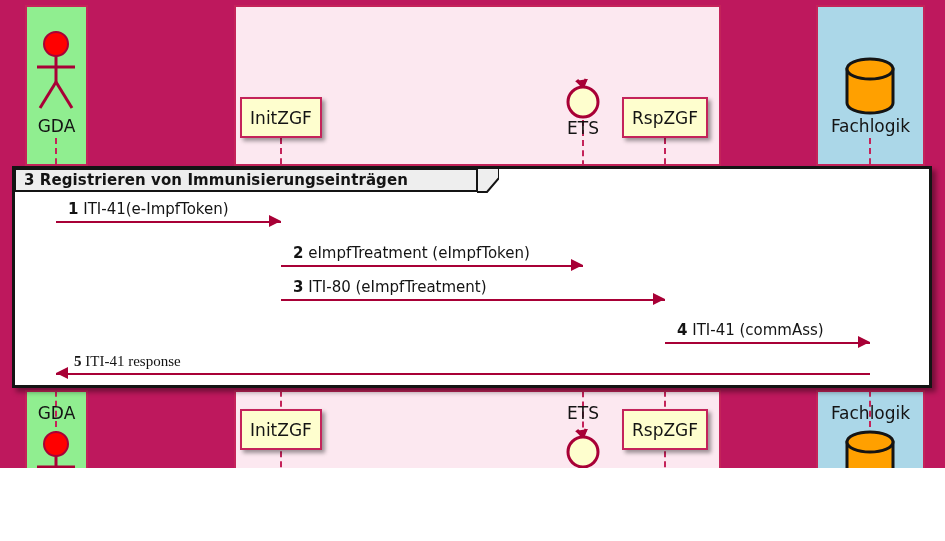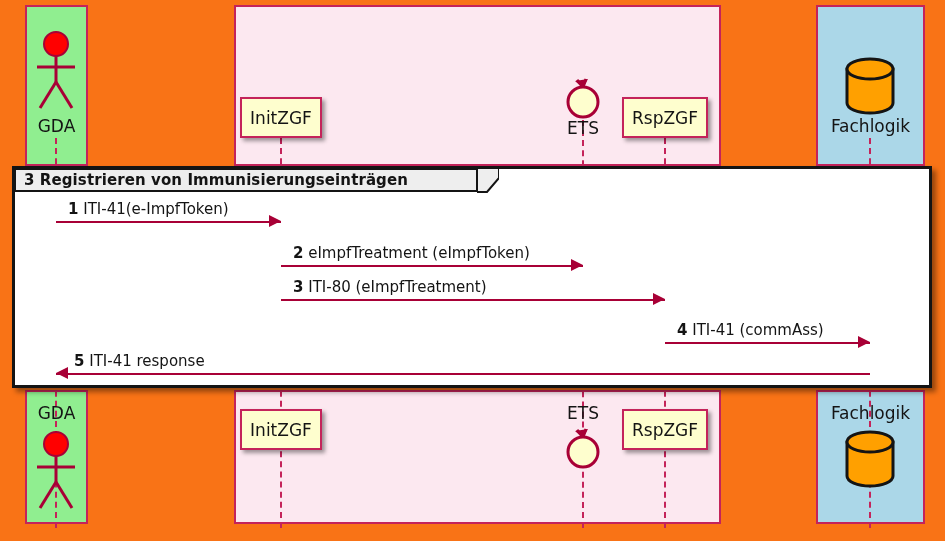--- a/index.html
+++ b/index.html
@@ -3,23 +3,23 @@
 <meta charset="utf-8">
 <style>
   html,body{margin:0;padding:0;background:#ffffff;}
   body{
     font-family:"DejaVu Sans","Liberation Sans",sans-serif;
     -webkit-font-smoothing:antialiased;
   }
   #canvas{
     position:relative;
     width:945px;
-    height:541px;
+    height:468px;
     overflow:hidden;
-    background:#f97316;
+    background:#be185d;
   }
 
   
   .grpbox{
     position:absolute;
     box-sizing:border-box;
     border:2px solid #C4235A;
   }
   .grp-green{ background:#90EE90; }
   .grp-pink { background:#FCE8F0; }
@@ -227,21 +227,21 @@
 
   <div class="msg" style="left:665px;top:342px;width:205px;">
     <div class="msg-line" style="width:205px;"></div>
     <div class="msg-head right" style="left:193px;"></div>
     <div class="msg-label" style="left:12px;text-align:center;"><b>4</b> ITI-41 (commAss)</div>
   </div>
 
   <div class="msg" style="left:56px;top:373px;width:814px;">
     <div class="msg-line" style="width:814px;"></div>
     <div class="msg-head left" style="left:0px;"></div>
-    <div class="msg-label" style="left:18px;"><b>5</b> ITI-41 response</div>
+    <div class="msg-label" style="left:18px;font-family:Liberation Serif, serif;"><b>5</b> ITI-41 response</div>
   </div>
 
   <div class="plabel" style="left:25px;top:405px;width:63px;">GDA</div>
   <div class="actor" style="left:26px;top:430px;">
     <svg width="60" height="82" viewBox="0 0 60 82" xmlns="http://www.w3.org/2000/svg">
       <circle cx="30" cy="14" r="12" fill="#FF0000" stroke="#A80036" stroke-width="2"></circle>
       <line x1="30" y1="26" x2="30" y2="52" stroke="#A80036" stroke-width="3"></line>
       <line x1="11" y1="37" x2="49" y2="37" stroke="#A80036" stroke-width="3"></line>
       <line x1="30" y1="52" x2="14" y2="78" stroke="#A80036" stroke-width="3"></line>
       <line x1="30" y1="52" x2="46" y2="78" stroke="#A80036" stroke-width="3"></line>

